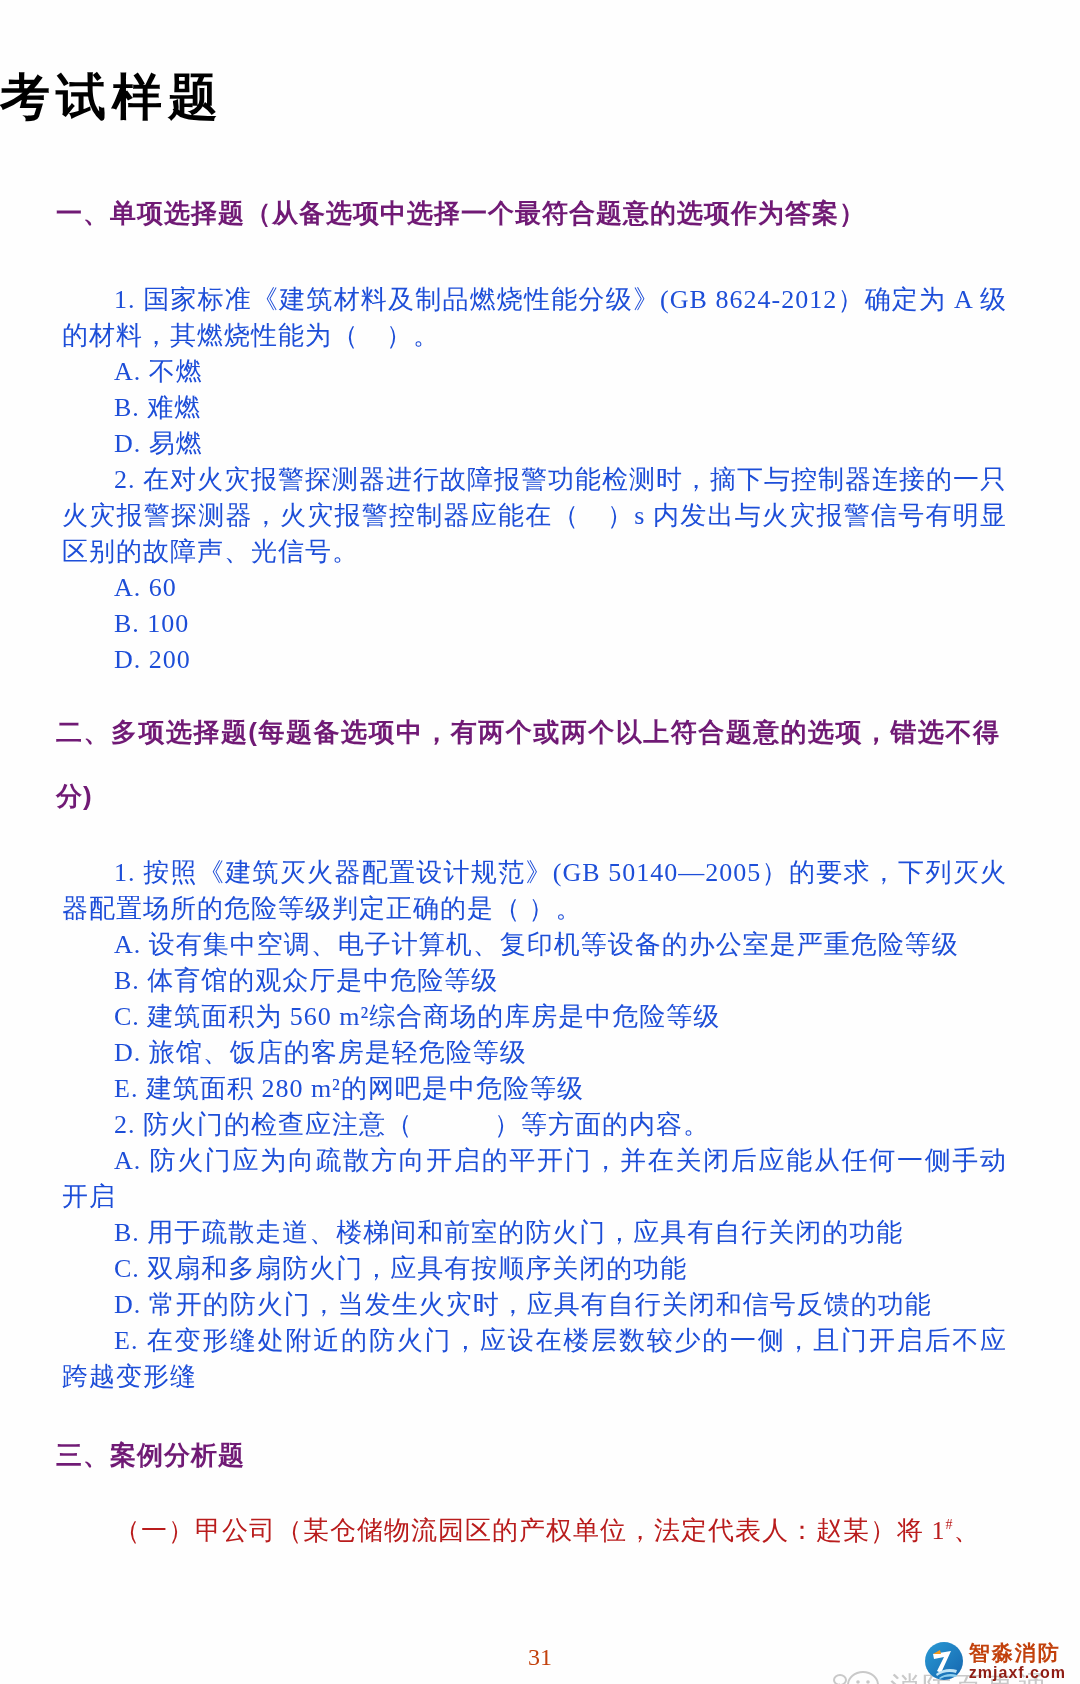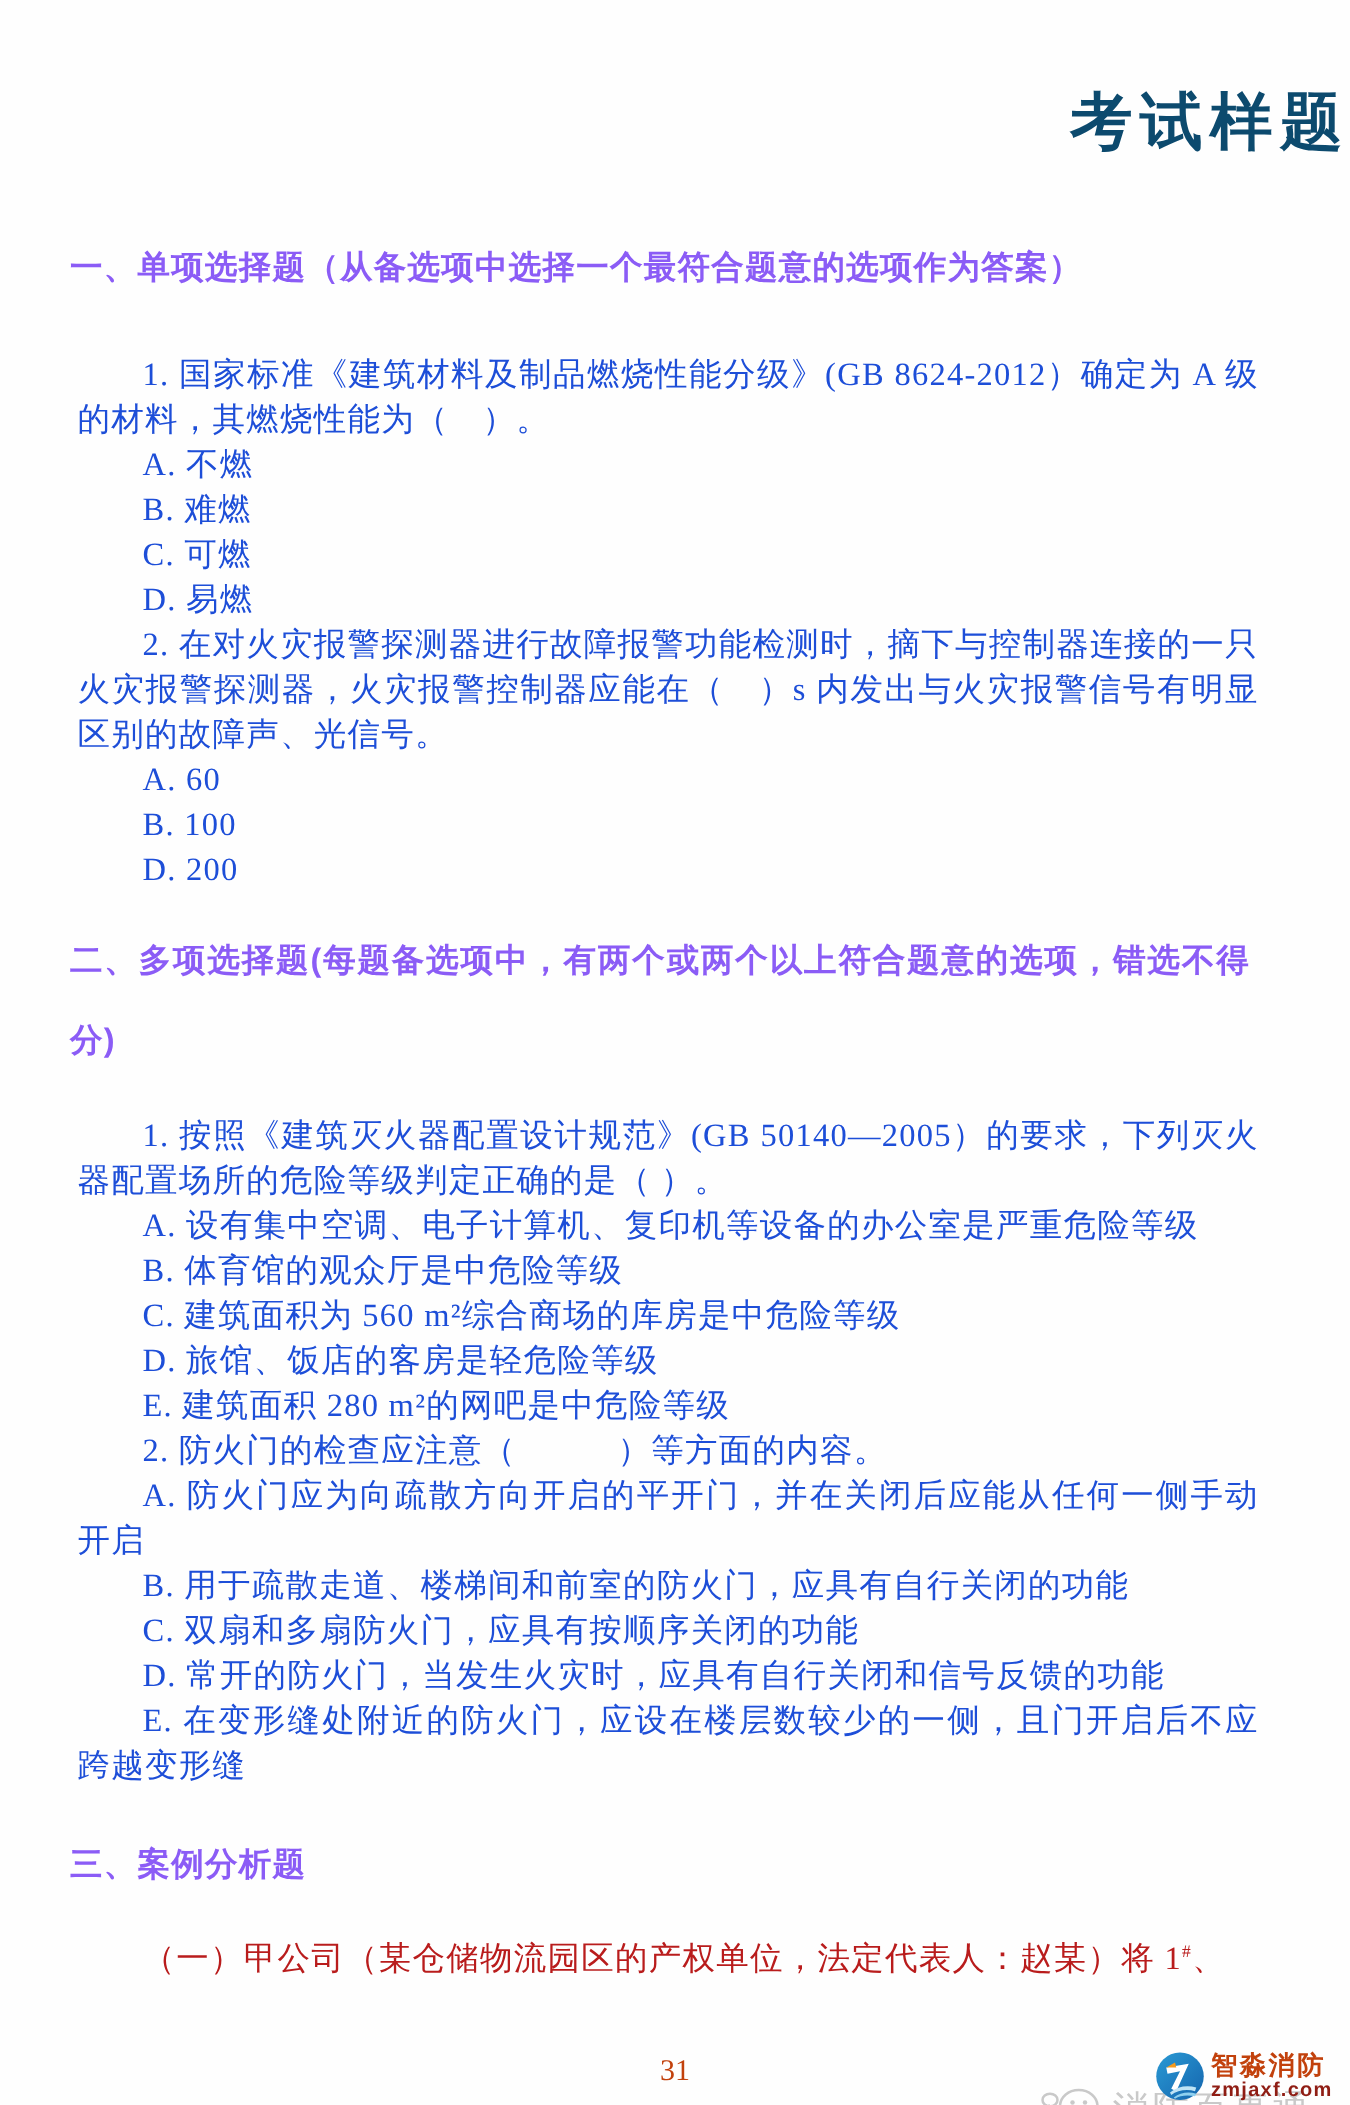--- a/index.html
+++ b/index.html
@@ -8,35 +8,35 @@
     width: 1080px;
     height: 1684px;
     margin: 0 auto;
     background: #fefefe;
     overflow: hidden;
     color: #2b2b2b;
     font-family: "Liberation Serif", serif;
   }
   .doc-title {
     margin: 66px 0 0 0;
-    text-align: right;
+    text-align: left;
     font-family: "Liberation Sans", sans-serif;
     font-weight: 700;
     font-size: 50px;
     line-height: 62px;
     letter-spacing: 6px;
-    color: #0c4a6e;
+    color: #000000;
   }
   .sec-heading {
     margin: 0 80px 0 56px;
     font-family: "Liberation Sans", sans-serif;
     font-weight: 700;
     font-size: 26px;
     letter-spacing: 1px;
-    color: #8b5cf6;
+    color: #701a75;
     text-align: justify;
   }
   .sec-heading.one   { margin-top: 68px; line-height: 34px; }
   .sec-heading.two   { margin-top: 22px; line-height: 64px; }
   .sec-heading.three { margin-top: 43px; line-height: 34px; }
   .body-block {
     margin: 0 73px 0 62px;
     font-size: 26px;
     line-height: 36px;
     letter-spacing: 1px;
@@ -108,21 +108,20 @@
 <div class="page">
 
   <h1 class="doc-title">考试样题</h1>
 
   <h2 class="sec-heading one">一、单项选择题（从备选项中选择一个最符合题意的选项作为答案）</h2>
 
   <div class="body-block first">
     <p>1. 国家标准《建筑材料及制品燃烧性能分级》(GB 8624-2012）确定为 A 级的材料，其燃烧性能为（　）。</p>
     <p>A. 不燃</p>
     <p>B. 难燃</p>
-    <p>C. 可燃</p>
     <p>D. 易燃</p>
     <p>2. 在对火灾报警探测器进行故障报警功能检测时，摘下与控制器连接的一只火灾报警探测器，火灾报警控制器应能在（　）s 内发出与火灾报警信号有明显区别的故障声、光信号。</p>
     <p>A. 60</p>
     <p>B. 100</p>
     <p>D. 200</p>
   </div>
 
   <h2 class="sec-heading two">二、多项选择题(每题备选项中，有两个或两个以上符合题意的选项，错选不得分)</h2>
 
   <div class="body-block second">

